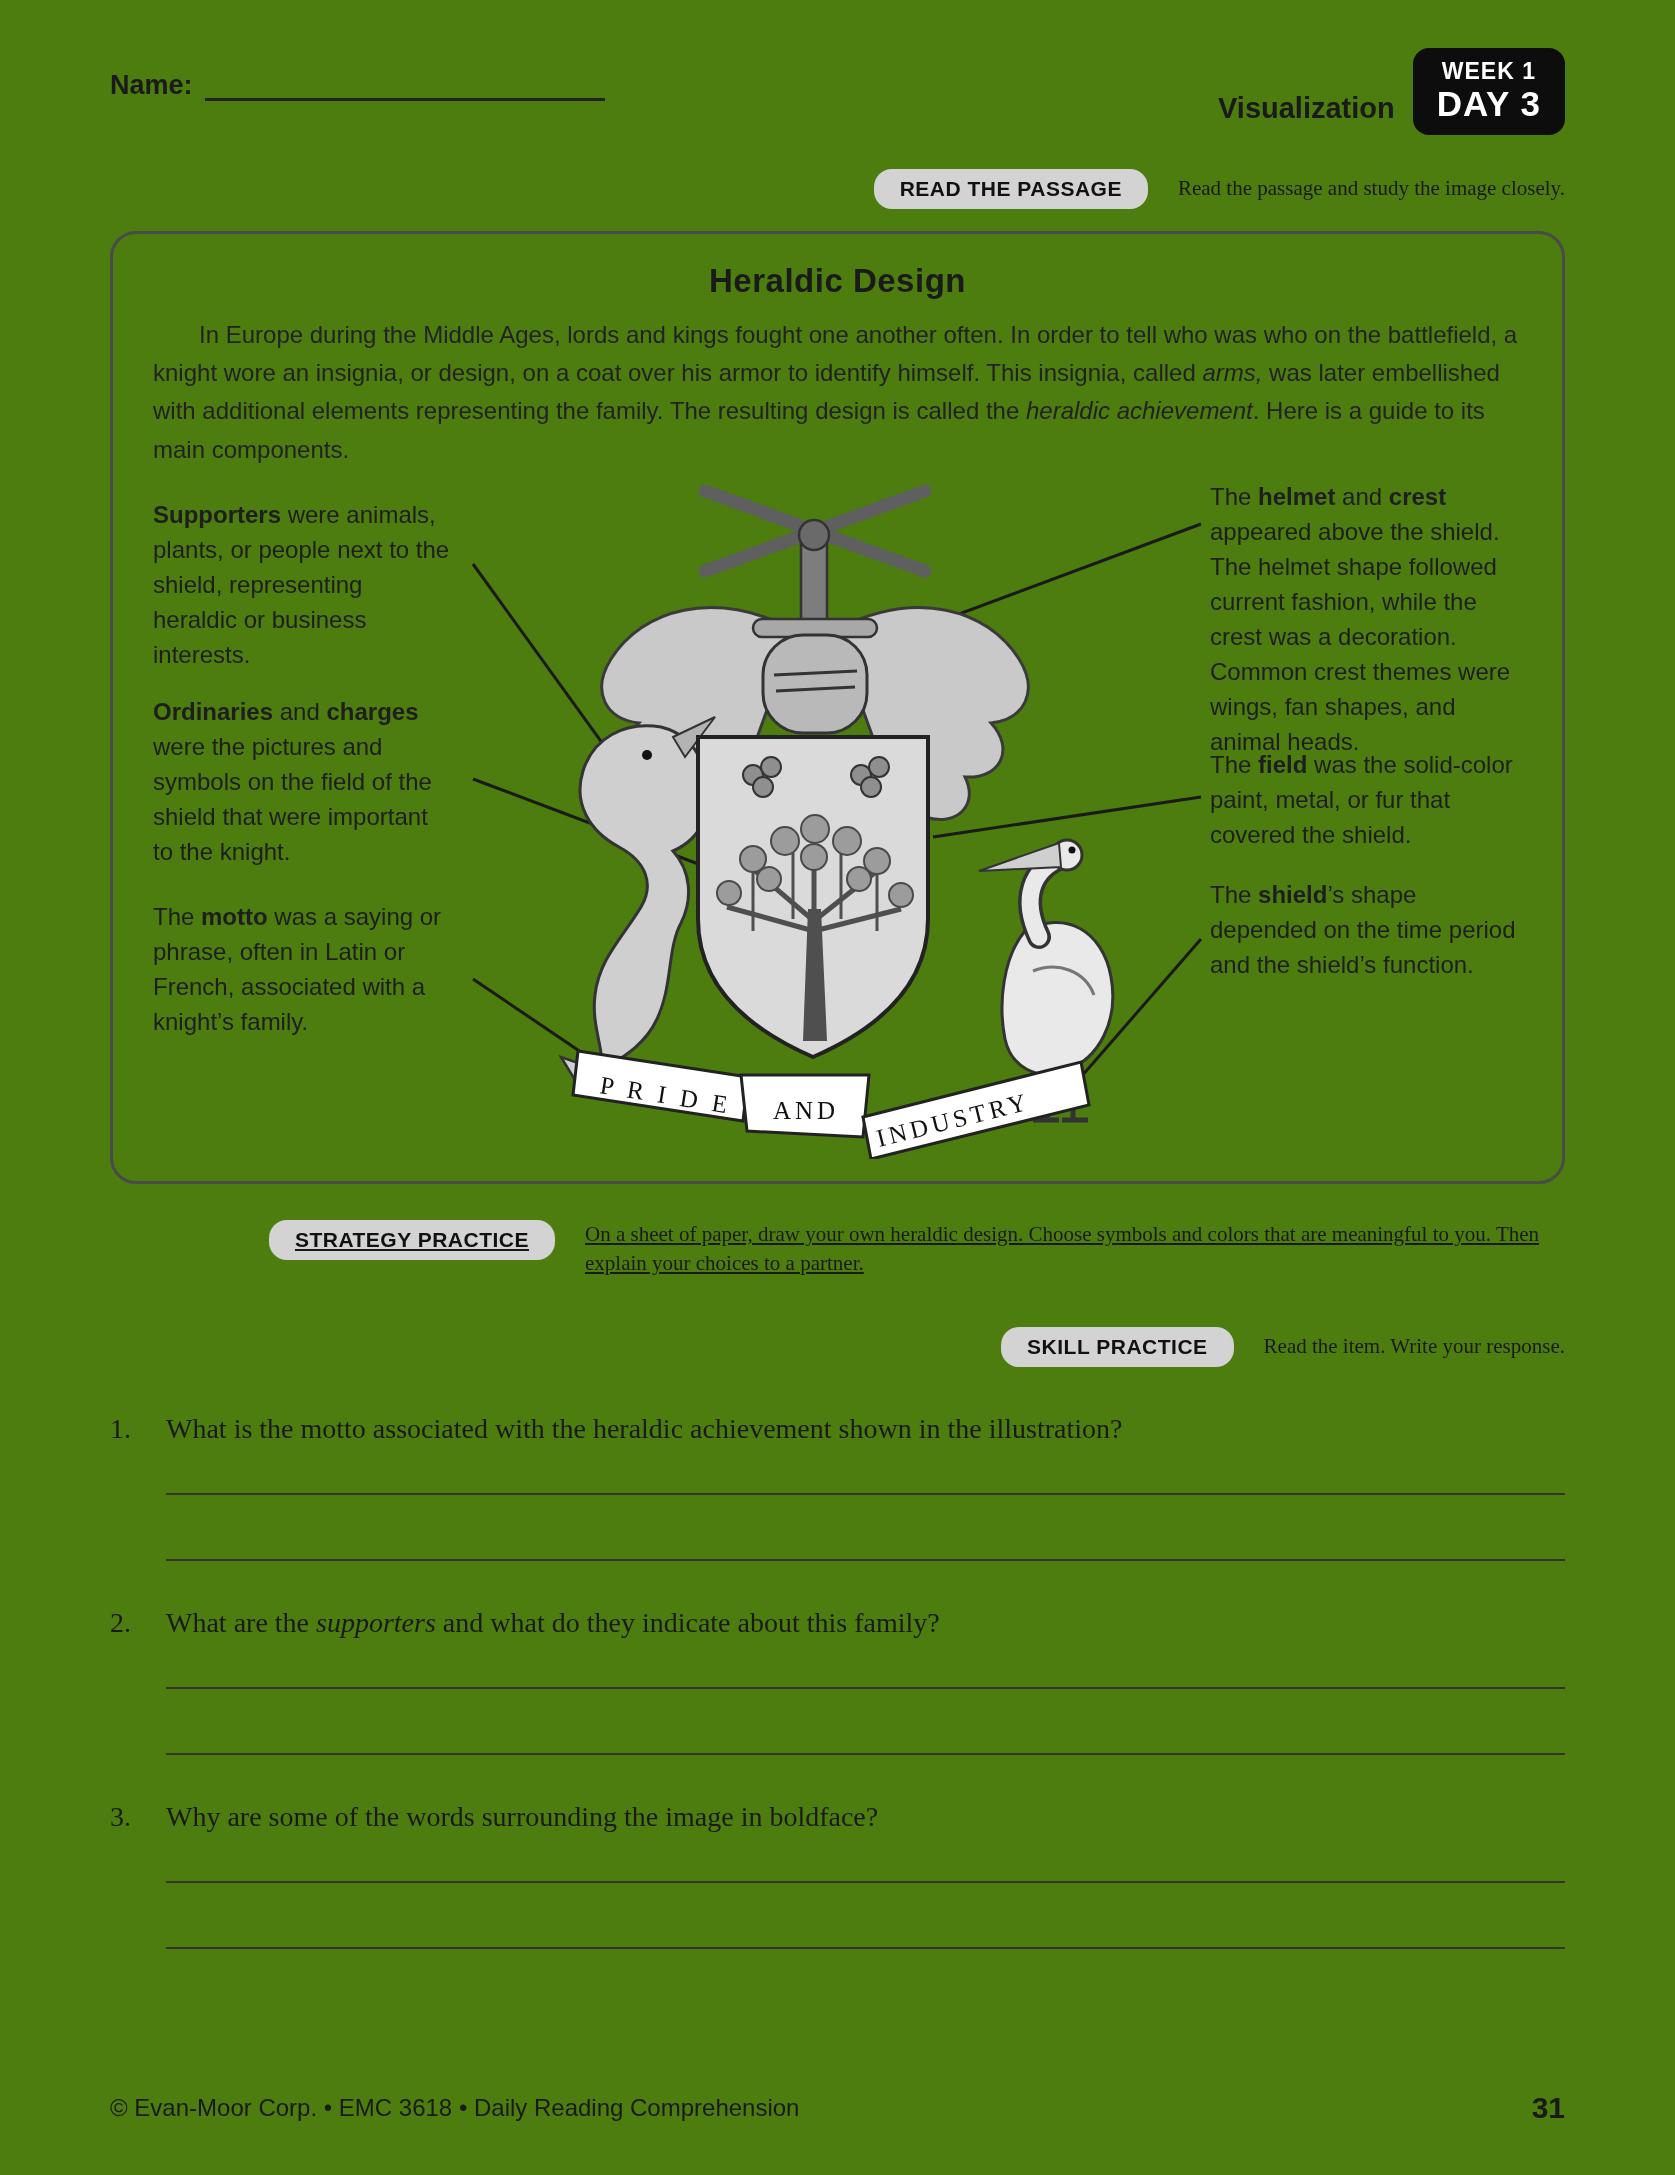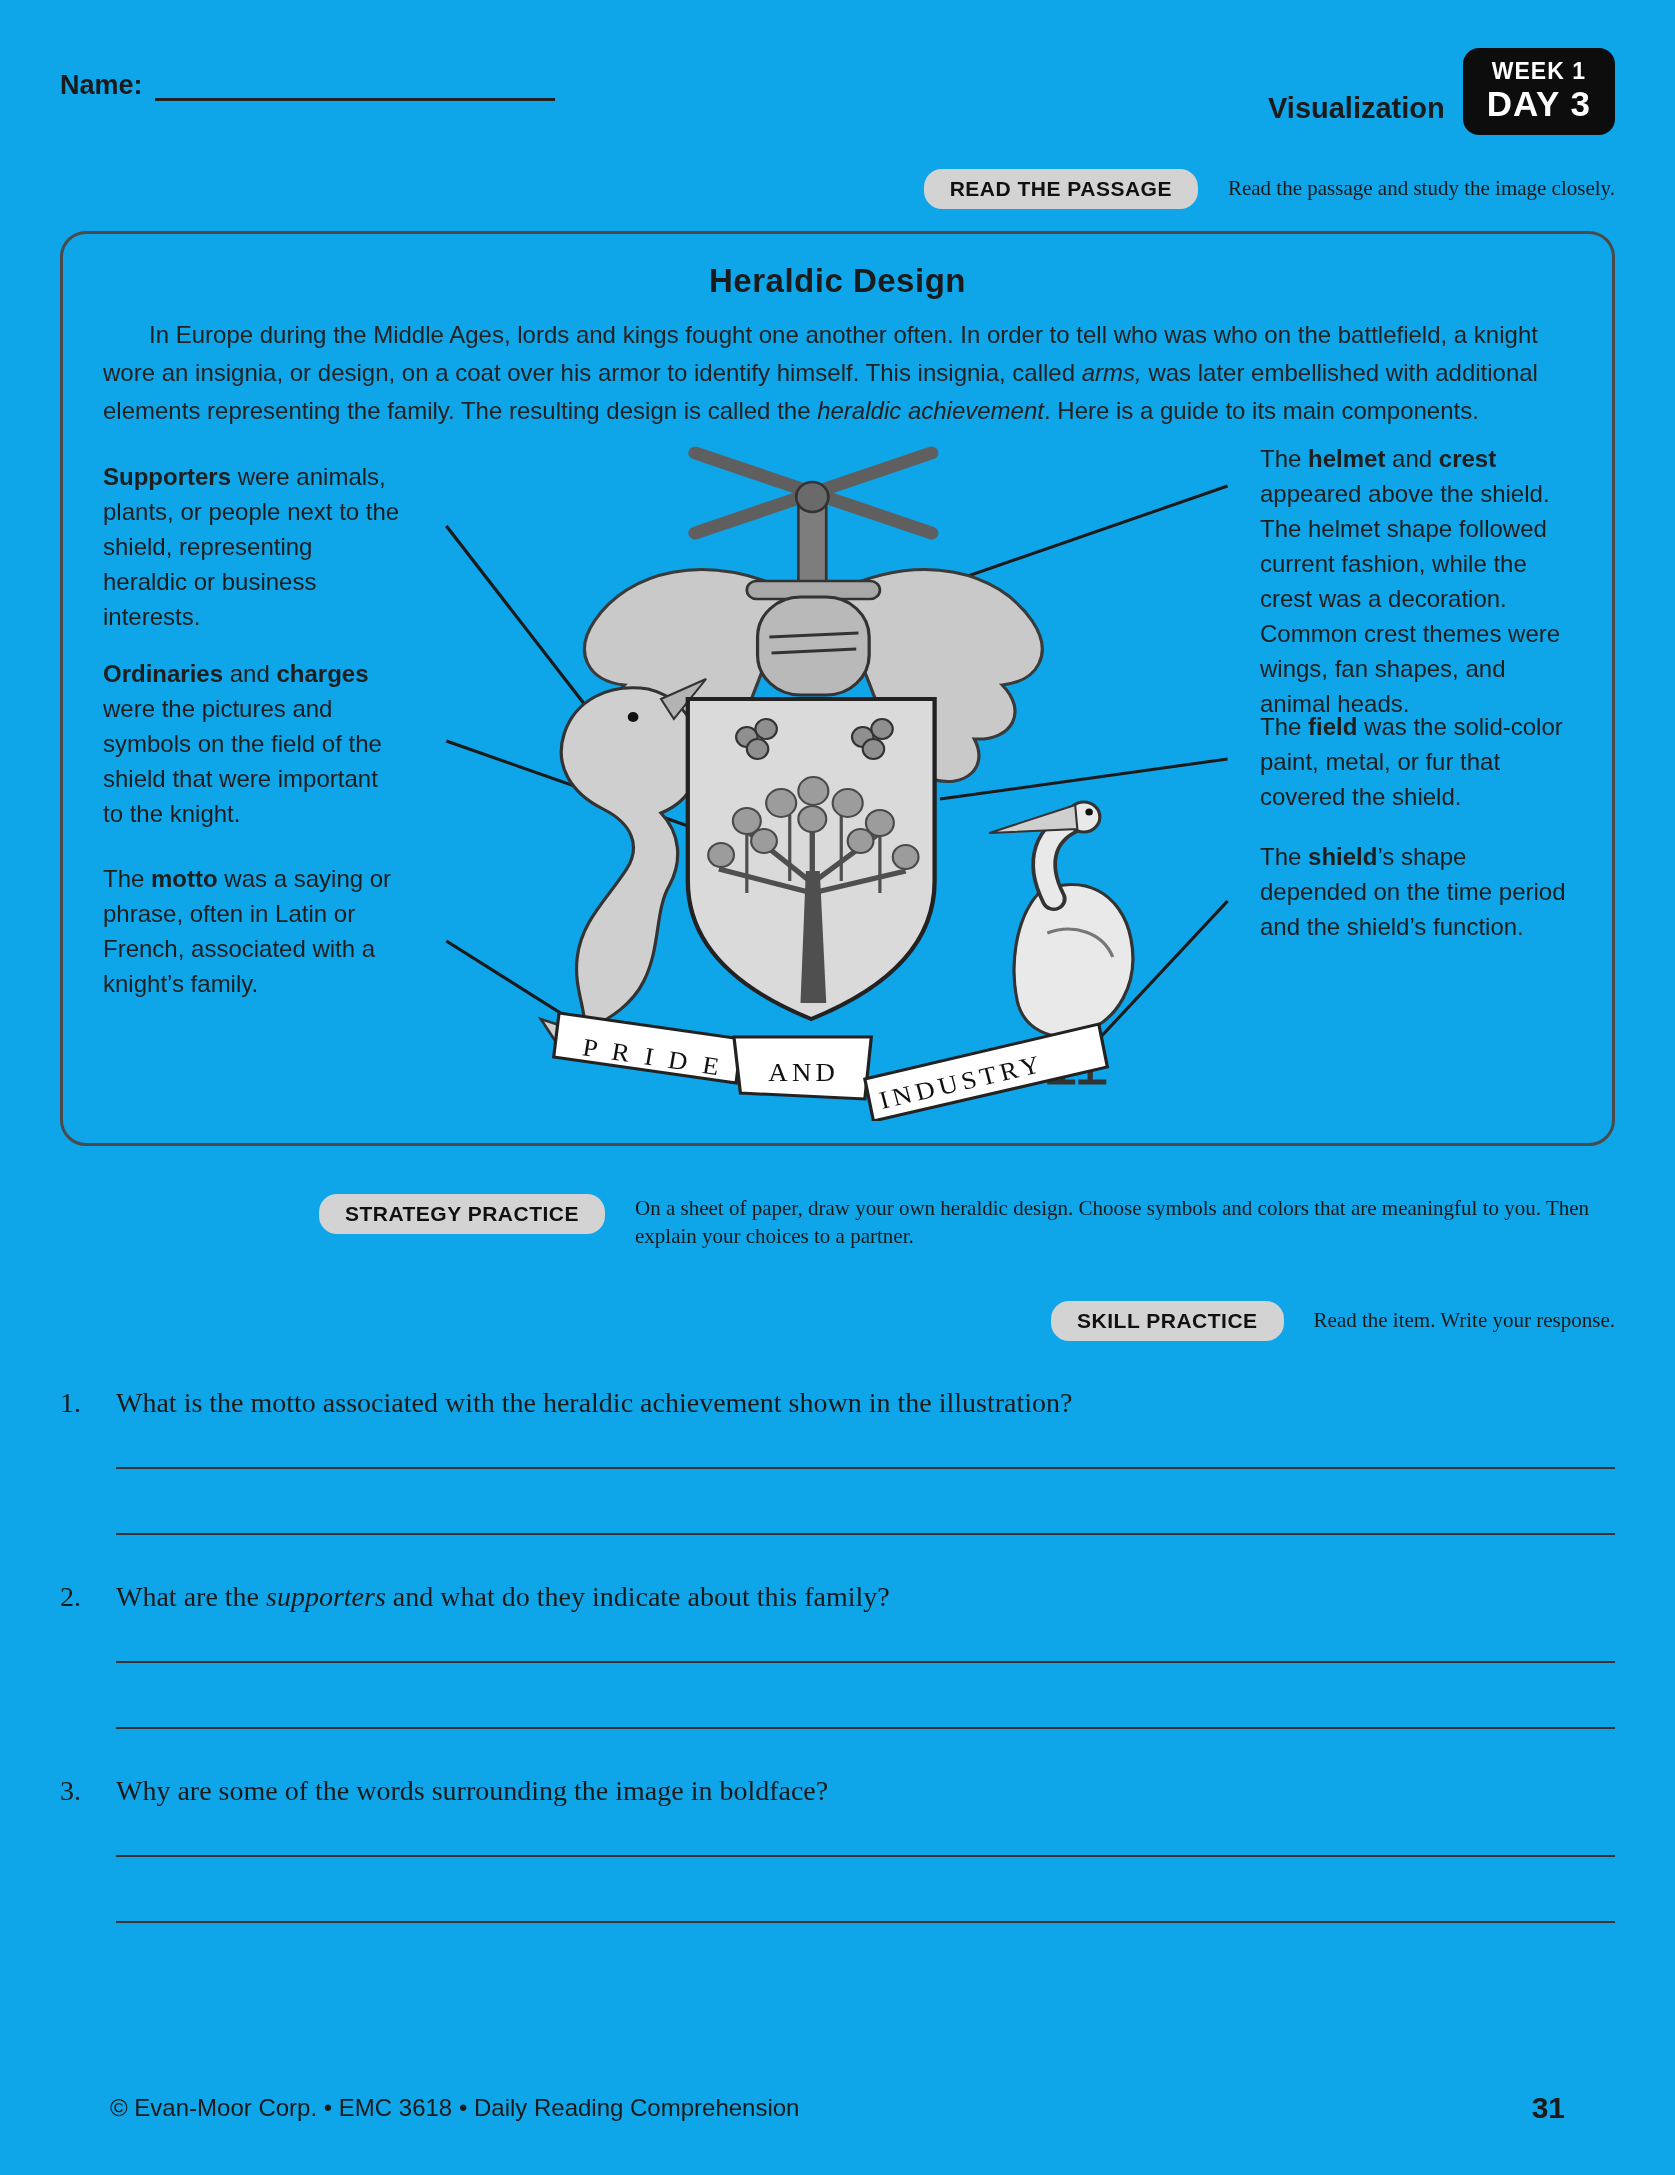--- a/index.html
+++ b/index.html
@@ -1,19 +1,19 @@
 <!DOCTYPE html>
 <html><head>
 <meta charset="utf-8">
 <style>
   * { margin:0; padding:0; box-sizing:border-box; }
   html,body { background:#ffffff; }
   .page {
-    width:1675px; height:2175px; background:#0ea5e9; position:relative;
-    padding:48px 60px 0; font-family:"Liberation Sans", sans-serif; color:#1a1a1a;
+    width:1675px; height:2175px; background:#4d7c0f; position:relative;
+    padding:48px 110px 0; font-family:"Liberation Sans", sans-serif; color:#1a1a1a;
     overflow:hidden;
   }
   .serif { font-family:"Liberation Serif", serif; }
   .rt-b { font-weight:bold; }
   .rt-i { font-style:italic; }
 
   
   .header-row { display:flex; justify-content:space-between; align-items:flex-start; }
   .name-group { display:flex; align-items:flex-end; gap:12px; margin-top:22px; }
   .name-label { font-weight:bold; font-size:27px; }
@@ -48,21 +48,21 @@
   .ann { position:absolute; font-size:24px; line-height:35px; color:#1e1e1e; }
   .ann-supporters { left:0; top:18px;  width:300px; }
   .ann-ordinaries { left:0; top:215px; width:300px; }
   .ann-motto      { left:0; top:420px; width:300px; }
   .ann-helmet { right:0; top:0;    width:312px; }
   .ann-field  { right:0; top:268px; width:312px; }
   .ann-shield { right:0; top:398px; width:312px; }
   .motto-text { font-family:"Liberation Serif", serif; font-size:25px; letter-spacing:4px; fill:#111; }
 
   
-  .strategy-row { margin-top:48px; }
+  .strategy-row { margin-top:36px;text-decoration:underline; }
   .skill-row { margin-top:50px; }
 
   
   .q-block { margin-top:46px; }
   .q-row { display:flex; gap:18px; font-size:28px; font-family:"Liberation Serif", serif; }
   .q-num { width:38px; text-align:left; }
   .answer-line { margin-left:56px; margin-top:64px; border-bottom:2px solid #333; }
   .answer-line.first { margin-top:48px; }
 
   

